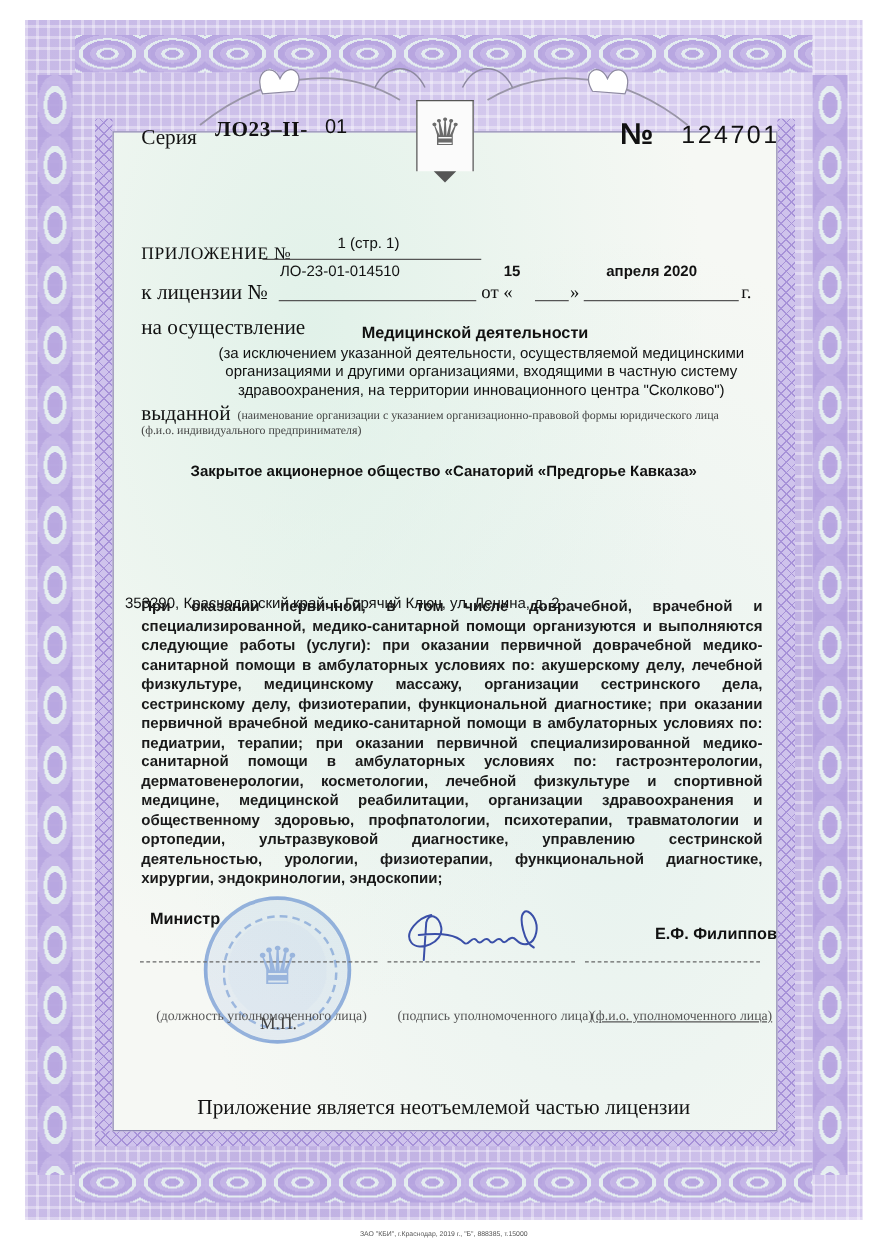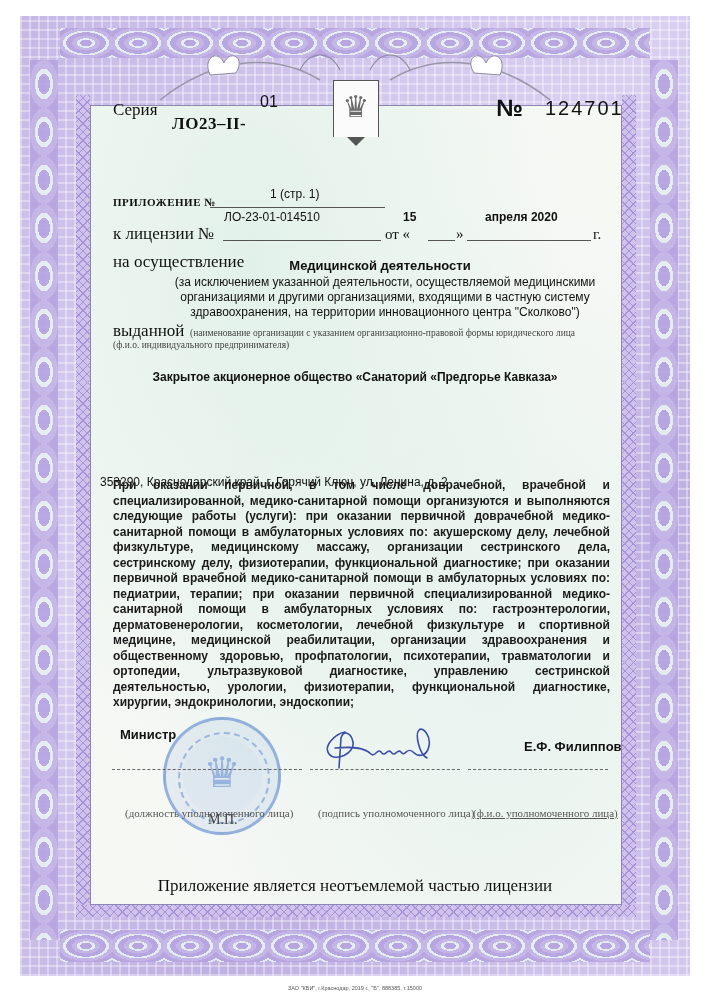--- a/index.html
+++ b/index.html
@@ -42,28 +42,28 @@
       border:1px solid #8d86b3;
     }
     .ornament { position:absolute; left:150px; top:40px; width:410px; height:70px; }
 
     .emblem-box { position:absolute; left:333px; top:80px; width:44px; height:56px; border:1px solid #555; border-bottom:none; background:#fbfbfb; }
     .emblem-box:after { content:""; position:absolute; left:13px; bottom:-9px; width:0; height:0; border-left:9px solid transparent; border-right:9px solid transparent; border-top:9px solid #555; }
     .emblem-glyph { position:absolute; left:0; top:6px; width:44px; text-align:center; font-size:30px; color:#6b6b6b; font-family:"DejaVu Sans", sans-serif; line-height:40px; }
     .abs { position:absolute; }
 
     .series-label { left:113px; top:100px; font-size:17px; font-family:"Liberation Serif", serif; }
-    .series-code { left:172px; top:114px; font-size:17px; font-weight:bold; font-family:"Liberation Serif", serif; letter-spacing:.5px; }
+    .series-code { left:172px; top:94px; font-size:17px; font-weight:bold; font-family:"Liberation Serif", serif; letter-spacing:.5px; }
     .series-num { left:260px; top:93px; font-size:16px; }
     .no-sign { left:496px; top:94px; font-size:24px; font-weight:bold; }
     .no-value { left:545px; top:97px; font-size:20px; letter-spacing:2px; }
 
     .ministry { left:100px; top:130px; width:510px; text-align:center; font-family:"Liberation Serif", serif; font-size:21px; line-height:24px; letter-spacing:.3px; }
 
-    .appendix-label { left:113px; top:196px; font-size:11px; font-weight:bold; font-family:"Liberation Serif", serif; letter-spacing:.5px; }
+    .appendix-label { left:113px; top:196px; font-size:14px; font-weight:normal; font-family:"Liberation Serif", serif; letter-spacing:.5px; }
     .appendix-value { left:270px; top:187px; font-size:12px; }
     .line { position:absolute; border-bottom:1px solid #555; height:0; }
     .license-no-value { left:224px; top:210px; font-size:12px; }
     .day-value { left:403px; top:210px; font-size:12px; font-weight:bold; }
     .month-value { left:485px; top:210px; font-size:12px; font-weight:bold; }
     .to-license { left:113px; top:224px; font-size:17px; font-family:"Liberation Serif", serif; }
     .from-label { left:385px; top:226px; font-size:15px; font-family:"Liberation Serif", serif; }
     .year-label { left:593px; top:226px; font-size:15px; font-family:"Liberation Serif", serif; }
 
     .for-label { left:113px; top:252px; font-size:17px; font-family:"Liberation Serif", serif; }

